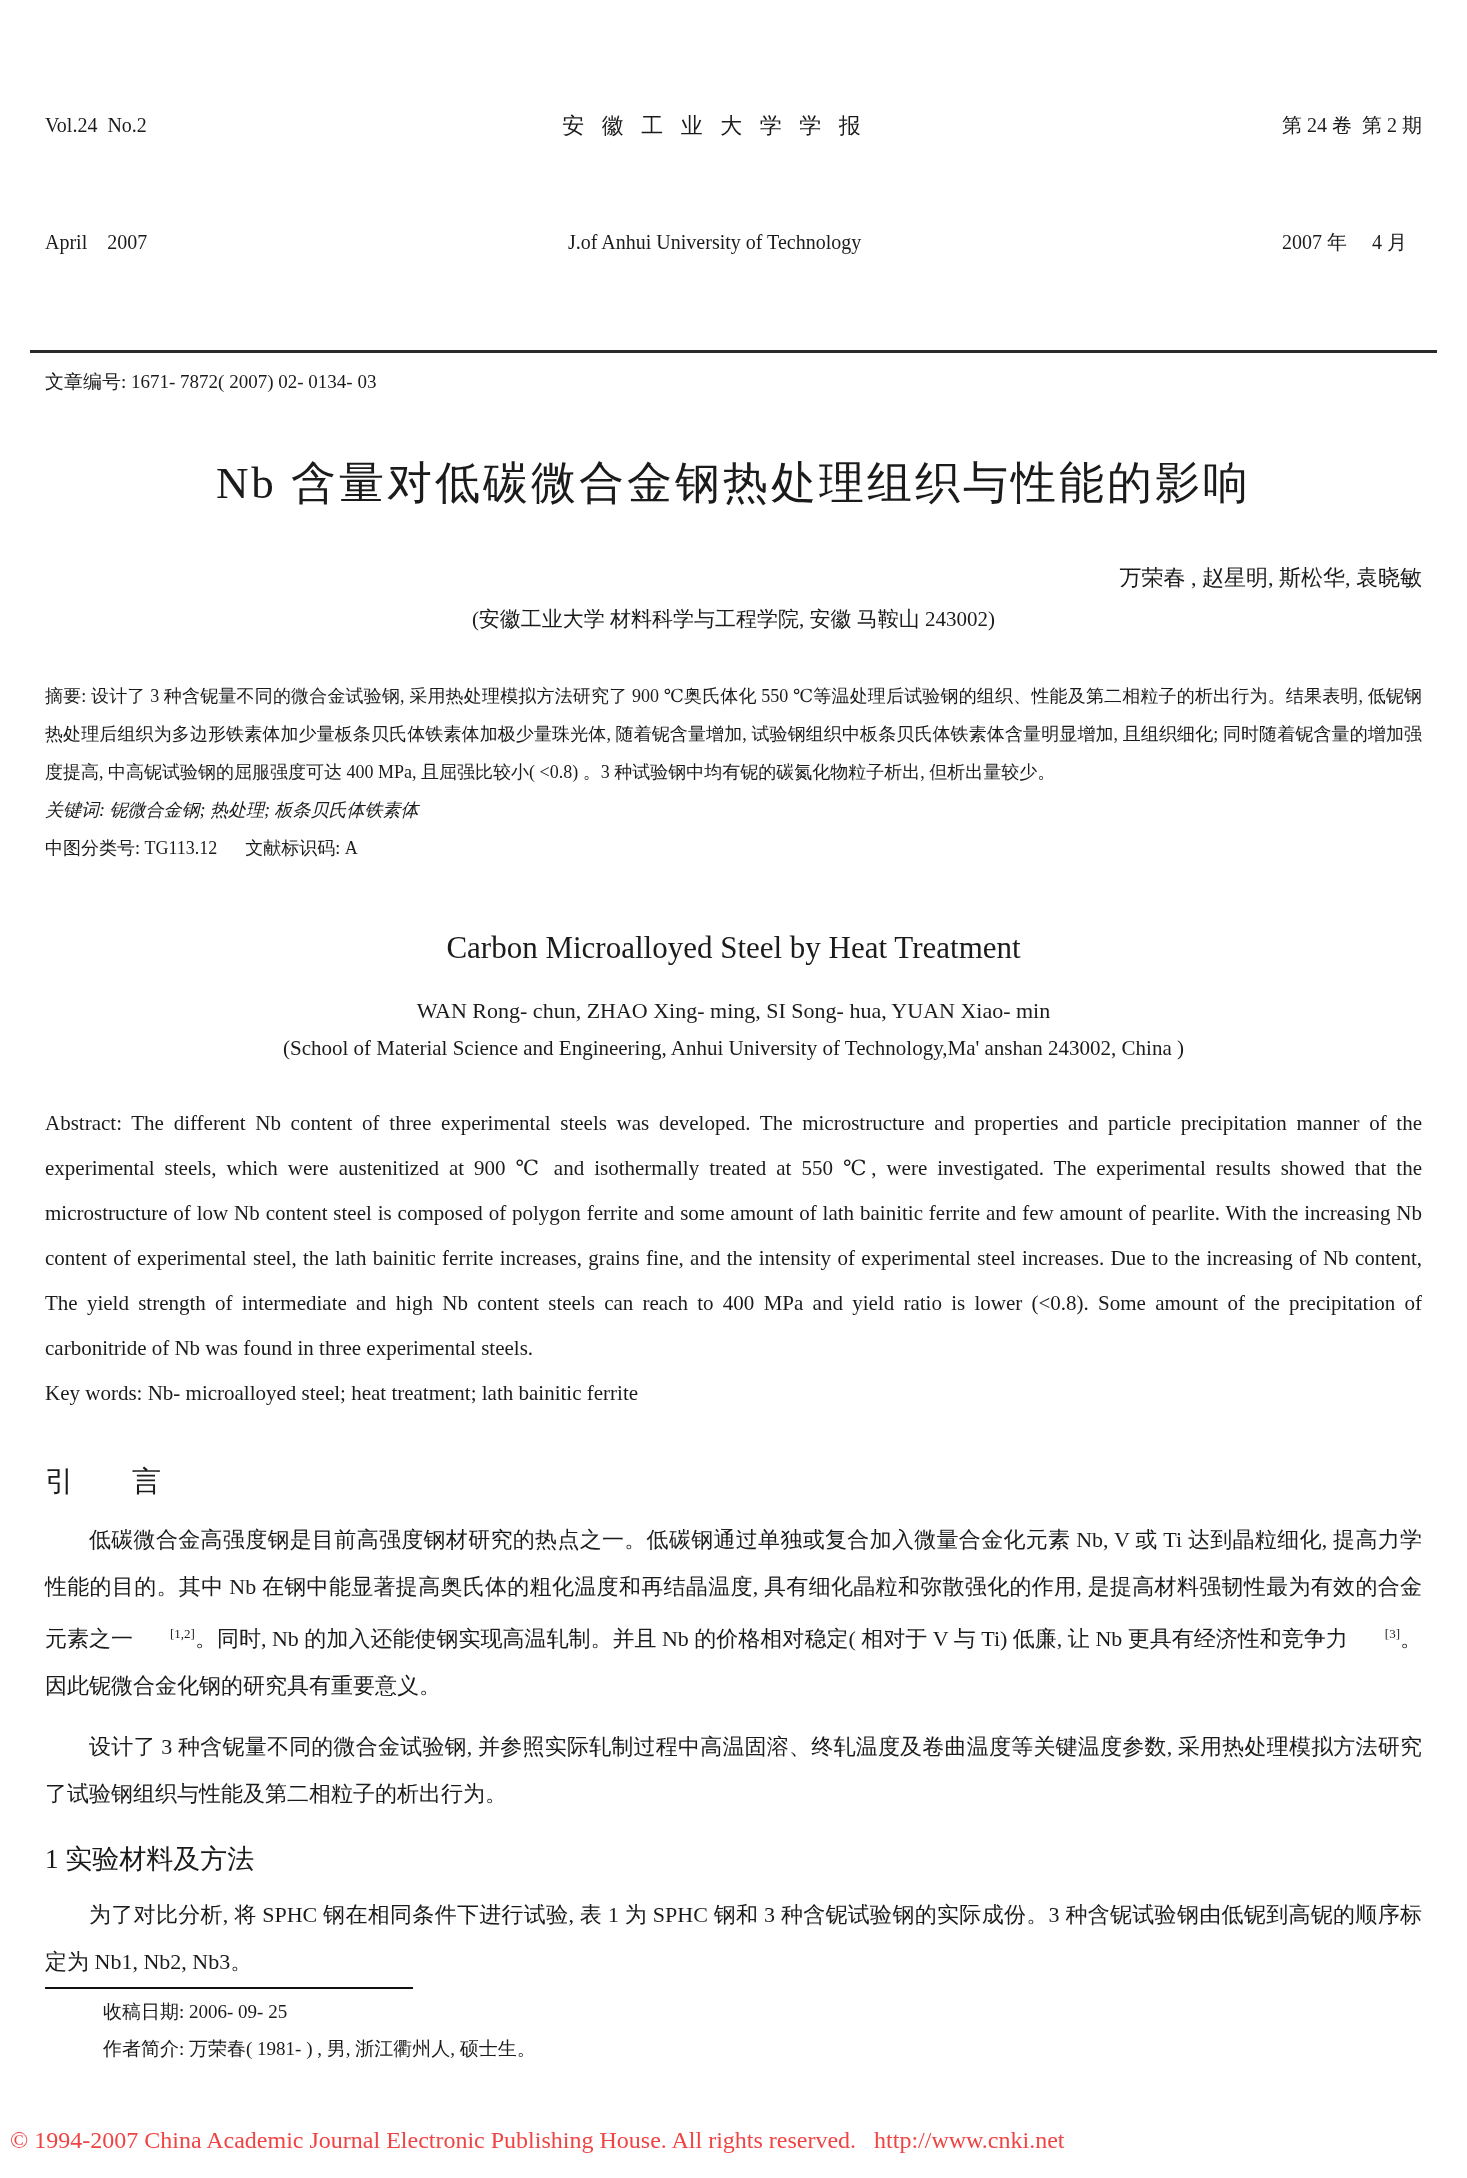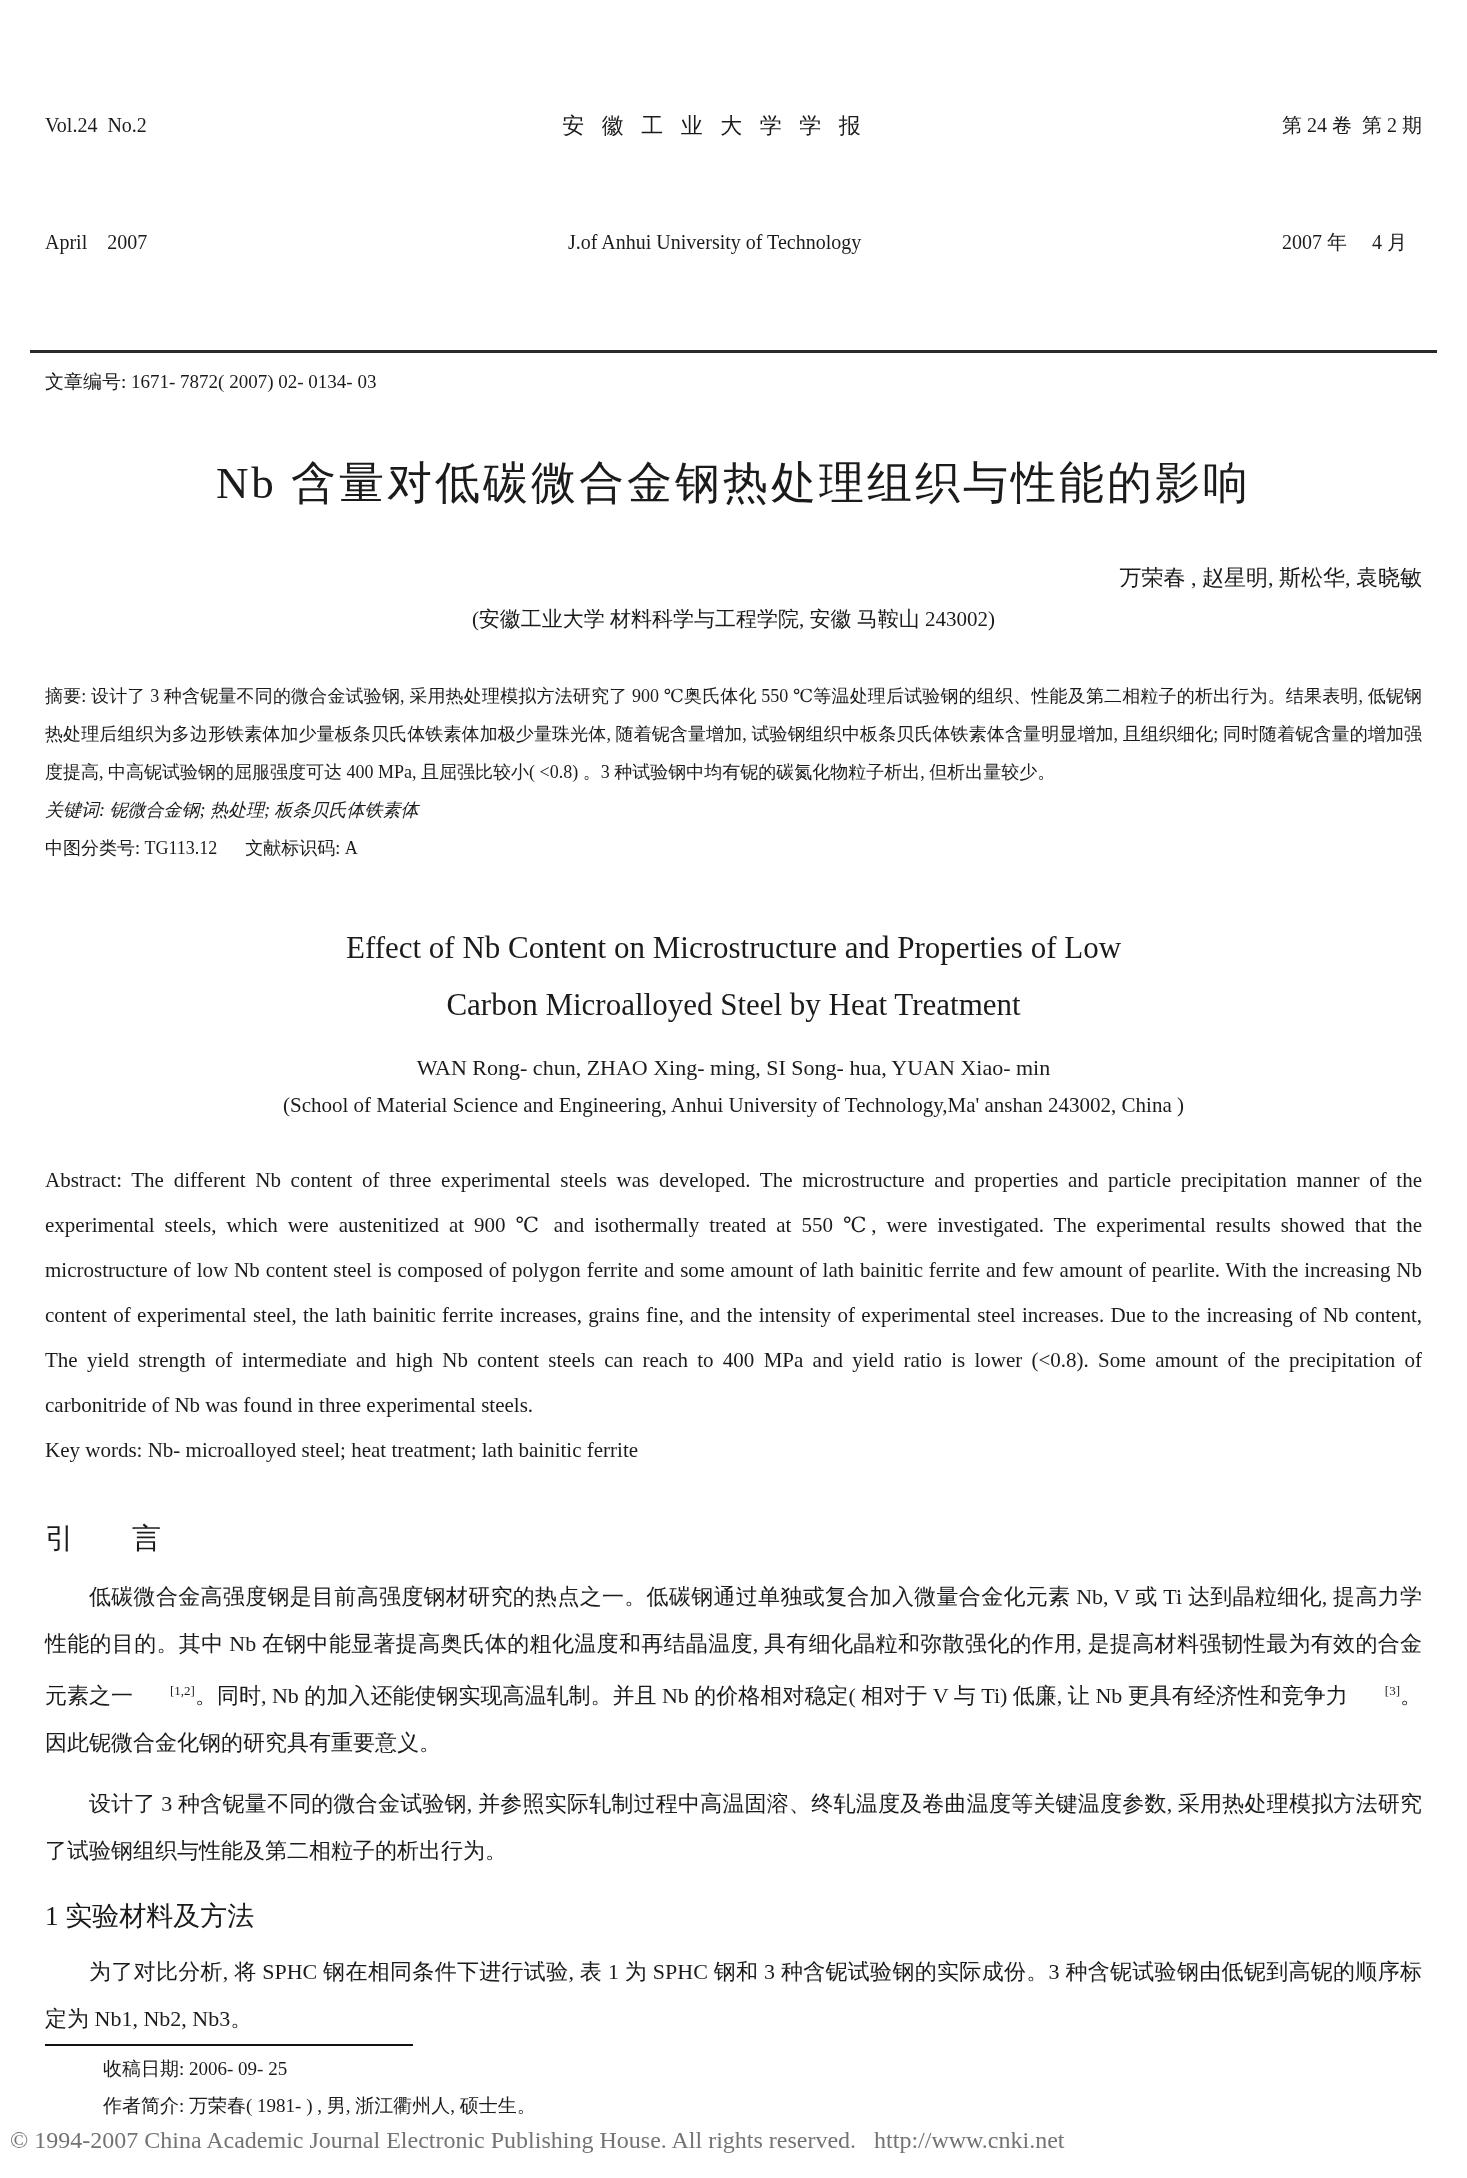--- a/index.html
+++ b/index.html
@@ -35,21 +35,21 @@
   .kw-en{font-size:21px;line-height:45px;}
   
   .sec-heading{margin-top:46px;font-size:29px;font-weight:500;}
   .body-p{margin:14px 0 0 0;font-size:22px;line-height:47px;text-align:justify;text-indent:2em;}
   .body-p sup{font-size:13px;padding-left:37px;}
   .sec2-heading{margin-top:24px;font-size:27px;font-weight:500;}
   
   .foot-rule{border:none;border-top:2px solid #111;width:368px;margin:2px 0 0 0;}
   .footnote{font-size:19px;line-height:37px;padding-left:58px;margin-top:4px;}
   
-  .copyright{position:absolute;left:10px;bottom:24px;font-size:24px;color:#737373;white-space:pre;}
+  .copyright{position:absolute;left:10px;bottom:24px;font-size:24px;color:#ef4444;white-space:pre;}
 </style>
 </head>
 <body>
 
 <div class="page">
 
   <div class="journal-header">
     <div class="jh-col">
       <div class="pre">Vol.24  No.2</div>
       <div class="pre">April    2007</div>
@@ -74,21 +74,20 @@
   <div class="affil-cn">(安徽工业大学 材料科学与工程学院,  安徽 马鞍山 243002)</div>
 
   <div class="abstract-cn">摘要: 设计了 3 种含铌量不同的微合金试验钢, 采用热处理模拟方法研究了 900 ℃奥氏体化 550 ℃等温处理后试验钢的组织、性能及第二相粒子的析出行为。结果表明, 低铌钢热处理后组织为多边形铁素体加少量板条贝氏体铁素体加极少量珠光体, 随着铌含量增加, 试验钢组织中板条贝氏体铁素体含量明显增加, 且组织细化; 同时随着铌含量的增加强度提高, 中高铌试验钢的屈服强度可达 400 MPa, 且屈强比较小( &lt;0.8) 。3 种试验钢中均有铌的碳氮化物粒子析出, 但析出量较少。</div>
   <div class="kw-cn">关键词: 铌微合金钢; 热处理; 板条贝氏体铁素体</div>
   <div class="clc-row">
     <span>中图分类号: TG113.12</span>
     <span>文献标识码: A</span>
   </div>
 
   <div class="title-en">
-    <div>Effect of Nb Content on Microstructure and Properties of Low</div>
     <div>Carbon Microalloyed Steel by Heat Treatment</div>
   </div>
 
   <div class="authors-en">WAN Rong- chun,  ZHAO  Xing- ming,  SI  Song- hua,  YUAN  Xiao- min</div>
   <div class="affil-en">(School of Material Science and Engineering, Anhui University of Technology,Ma' anshan 243002,  China )</div>
 
   <div class="abstract-en">Abstract:  The different Nb content of three experimental steels was developed. The microstructure and properties and particle precipitation manner of the experimental steels, which were austenitized at 900 ℃ and isothermally treated at 550 ℃, were investigated. The experimental results showed that the microstructure of low Nb content steel is composed of polygon ferrite and some amount of lath bainitic ferrite and few amount of pearlite. With the increasing Nb content of experimental steel, the lath bainitic ferrite increases, grains fine, and the intensity of experimental steel increases. Due to the increasing of Nb content, The yield strength of intermediate and high Nb content steels can reach to 400 MPa and yield ratio is lower  (&lt;0.8). Some amount of the precipitation of carbonitride of Nb was found in three experimental steels.</div>
   <div class="kw-en">Key words: Nb- microalloyed steel; heat treatment; lath bainitic ferrite</div>
 
   <h2 class="sec-heading" style="margin-bottom:0;">引　　言</h2>

